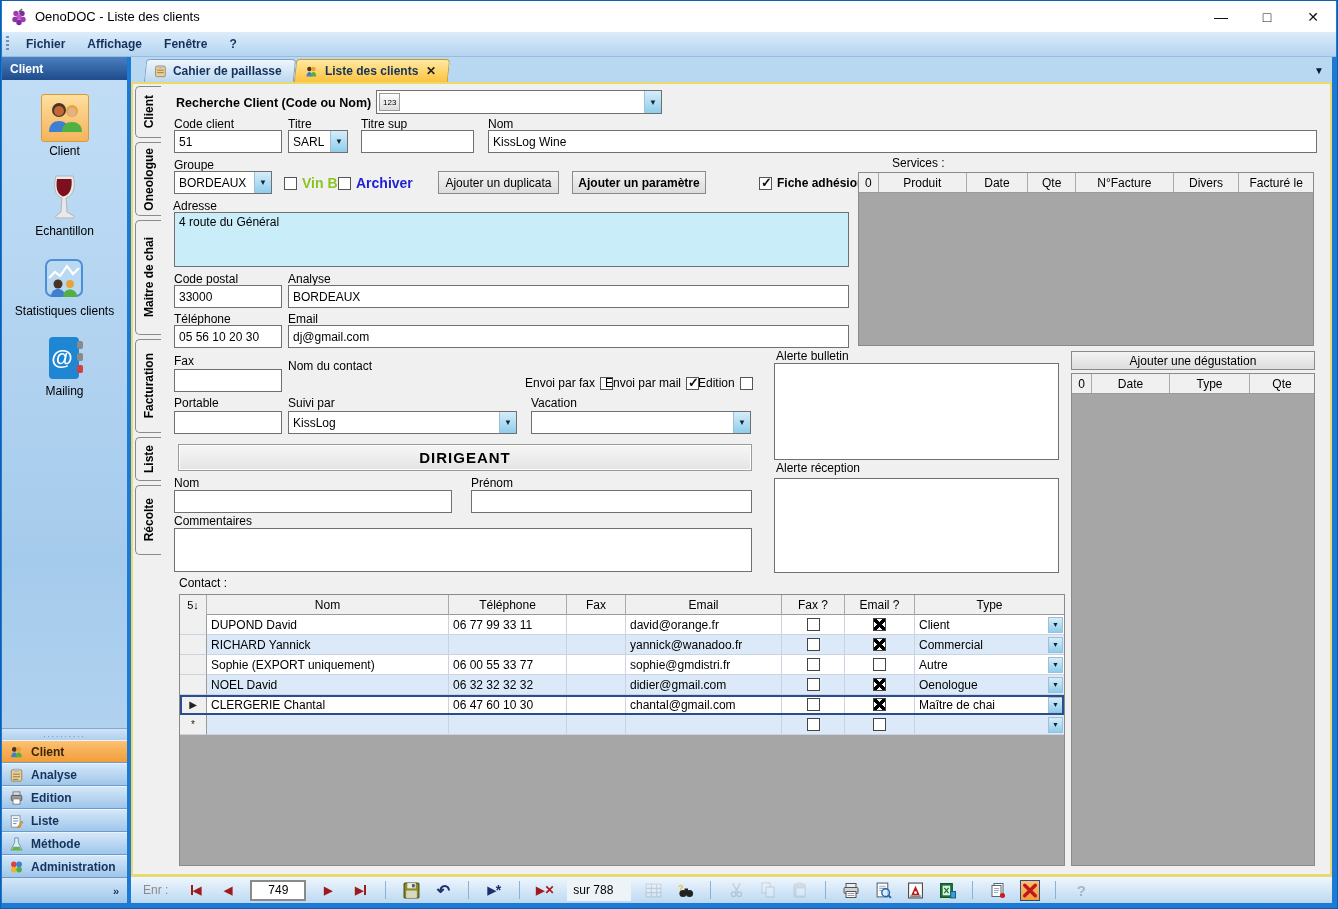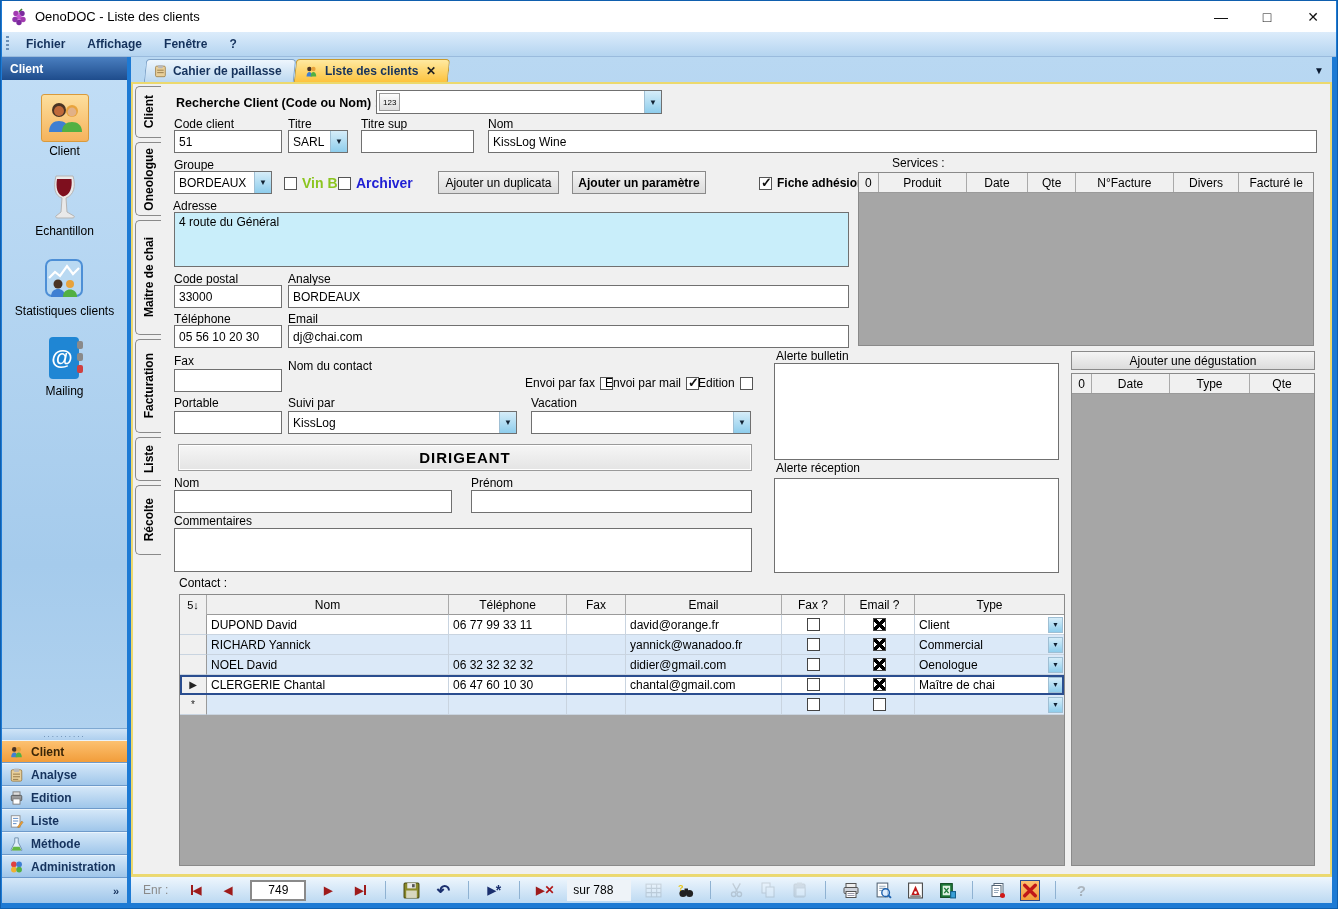--- a/index.html
+++ b/index.html
@@ -320,21 +320,21 @@
       <div class="area cyan" style="left:41px;top:128px;width:675px;height:55px;">4 route du Général</div>
 
       <div class="lbl" style="left:41px;top:188px;">Code postal</div>
       <div class="field" style="left:41px;top:201px;width:108px;height:23px;">33000</div>
       <div class="lbl" style="left:155px;top:188px;">Analyse</div>
       <div class="field" style="left:155px;top:201px;width:561px;height:23px;">BORDEAUX</div>
 
       <div class="lbl" style="left:41px;top:228px;">Téléphone</div>
       <div class="field" style="left:41px;top:241px;width:108px;height:23px;">05 56 10 20 30</div>
       <div class="lbl" style="left:155px;top:228px;">Email</div>
-      <div class="field" style="left:155px;top:241px;width:561px;height:23px;">dj@chai.com</div>
+      <div class="field" style="left:155px;top:241px;width:561px;height:23px;">dj@gmail.com</div>
 
       <div class="lbl" style="left:41px;top:270px;">Fax</div>
       <div class="field" style="left:41px;top:285px;width:108px;height:23px;"></div>
       <div class="lbl" style="left:155px;top:275px;">Nom du contact</div>
       <div class="chkrow" style="left:392px;top:292px;flex-direction:row-reverse;">
         <span class="chk"></span>
         <span>Envoi par fax</span>
       </div>
       <div class="chkrow" style="left:472px;top:292px;flex-direction:row-reverse;">
         <span class="chk on"></span>
@@ -407,20 +407,34 @@
               <span class="gc" style="width:59px"></span>
               <span class="gc" style="width:156px">yannick@wanadoo.fr</span>
               <span class="gc center" style="width:63px">
                 <span class="cbx"></span>
               </span>
               <span class="gc center" style="width:70px">
                 <span class="cbx on"></span>
               </span>
               <span class="gc" style="width:149px;border-right:none;padding-right:1px;">Commercial<span class="typebtn">▼</span></span>
             </div>
+            <div class="grow">
+              <span class="gc rowhdr" style="width:27px"></span>
+              <span class="gc" style="width:242px">Sophie (EXPORT uniquement)</span>
+              <span class="gc" style="width:118px">06 00 55 33 77</span>
+              <span class="gc" style="width:59px"></span>
+              <span class="gc" style="width:156px">sophie@gmdistri.fr</span>
+              <span class="gc center" style="width:63px">
+                <span class="cbx"></span>
+              </span>
+              <span class="gc center" style="width:70px">
+                <span class="cbx"></span>
+              </span>
+              <span class="gc" style="width:149px;border-right:none;padding-right:1px;">Autre<span class="typebtn">▼</span></span>
+            </div>
             <div class="grow alt">
               <span class="gc rowhdr" style="width:27px"></span>
               <span class="gc" style="width:242px">NOEL David</span>
               <span class="gc" style="width:118px">06 32 32 32 32</span>
               <span class="gc" style="width:59px"></span>
               <span class="gc" style="width:156px">didier@gmail.com</span>
               <span class="gc center" style="width:63px">
                 <span class="cbx"></span>
               </span>
               <span class="gc center" style="width:70px">

